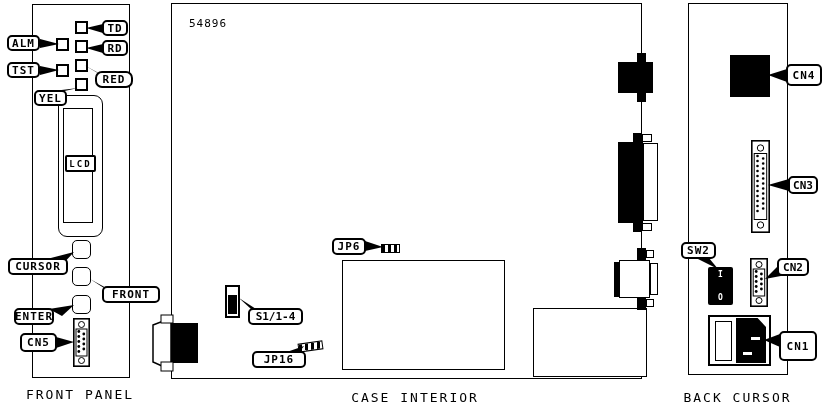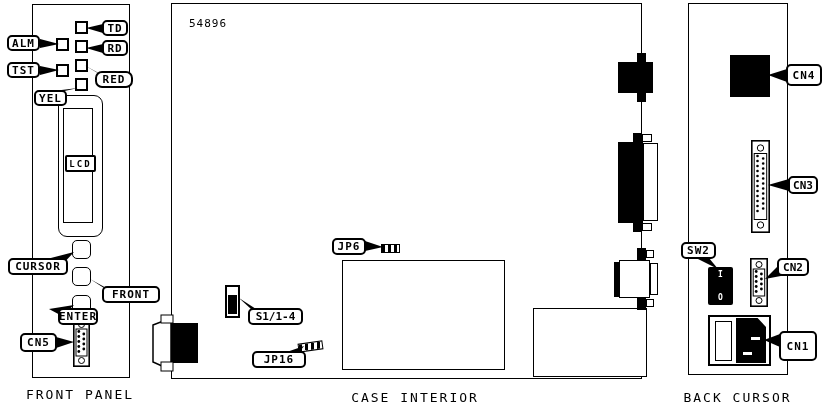--- a/index.html
+++ b/index.html
@@ -188,21 +188,21 @@
   </svg>
 
   <div class="callout" style="left:7px;top:35px;width:33px;height:16px;">ALM</div>
   <div class="callout" style="left:7px;top:62px;width:33px;height:16px;">TST</div>
   <div class="callout" style="left:102px;top:20px;width:26px;height:16px;">TD</div>
   <div class="callout" style="left:102px;top:40px;width:26px;height:16px;">RD</div>
   <div class="callout" style="left:95px;top:71px;width:38px;height:17px;border-radius:7px;">RED</div>
   <div class="callout" style="left:34px;top:90px;width:33px;height:16px;">YEL</div>
   <div class="callout" style="left:8px;top:258px;width:60px;height:17px;">CURSOR</div>
   <div class="callout" style="left:102px;top:286px;width:58px;height:17px;">FRONT</div>
-  <div class="callout" style="left:14px;top:308px;width:40px;height:17px;margin-left:44px;">ENTER</div>
+  <div class="callout" style="left:14px;top:308px;width:40px;height:17px;">ENTER</div>
   <div class="callout" style="left:20px;top:333px;width:37px;height:19px;">CN5</div>
   <div class="callout" style="left:332px;top:238px;width:34px;height:17px;">JP6</div>
   <div class="callout" style="left:248px;top:308px;width:55px;height:17px;letter-spacing:0;">S1/1-4</div>
   <div class="callout" style="left:252px;top:351px;width:54px;height:17px;">JP16</div>
   <div class="callout" style="left:786px;top:64px;width:36px;height:22px;">CN4</div>
   <div class="callout" style="left:788px;top:176px;width:30px;height:18px;letter-spacing:0;">CN3</div>
   <div class="callout" style="left:681px;top:242px;width:35px;height:17px;">SW2</div>
   <div class="callout" style="left:777px;top:258px;width:32px;height:18px;letter-spacing:0;">CN2</div>
   <div class="callout" style="left:779px;top:331px;width:38px;height:30px;">CN1</div>
 

